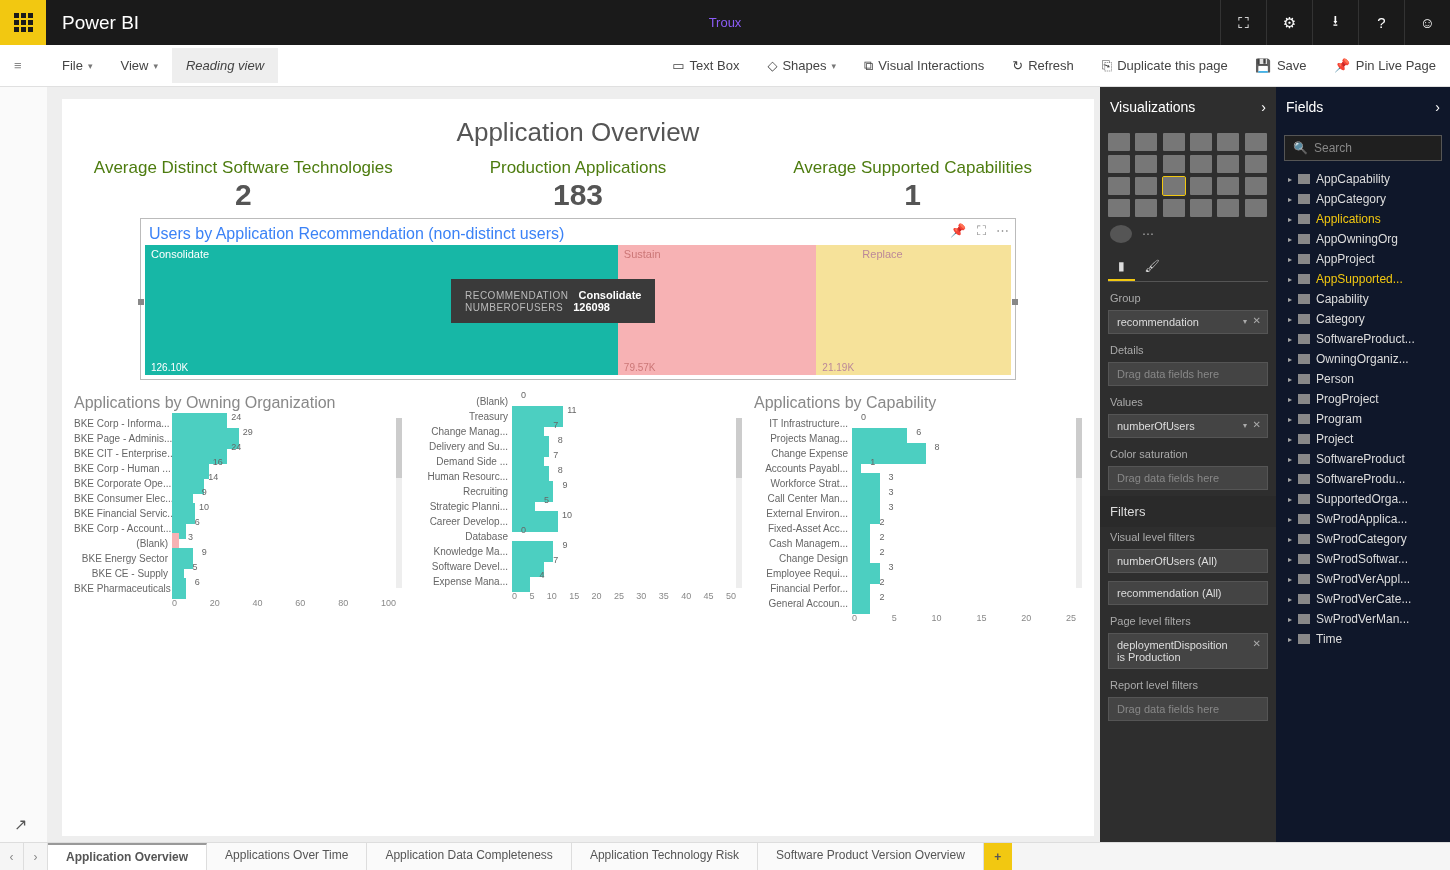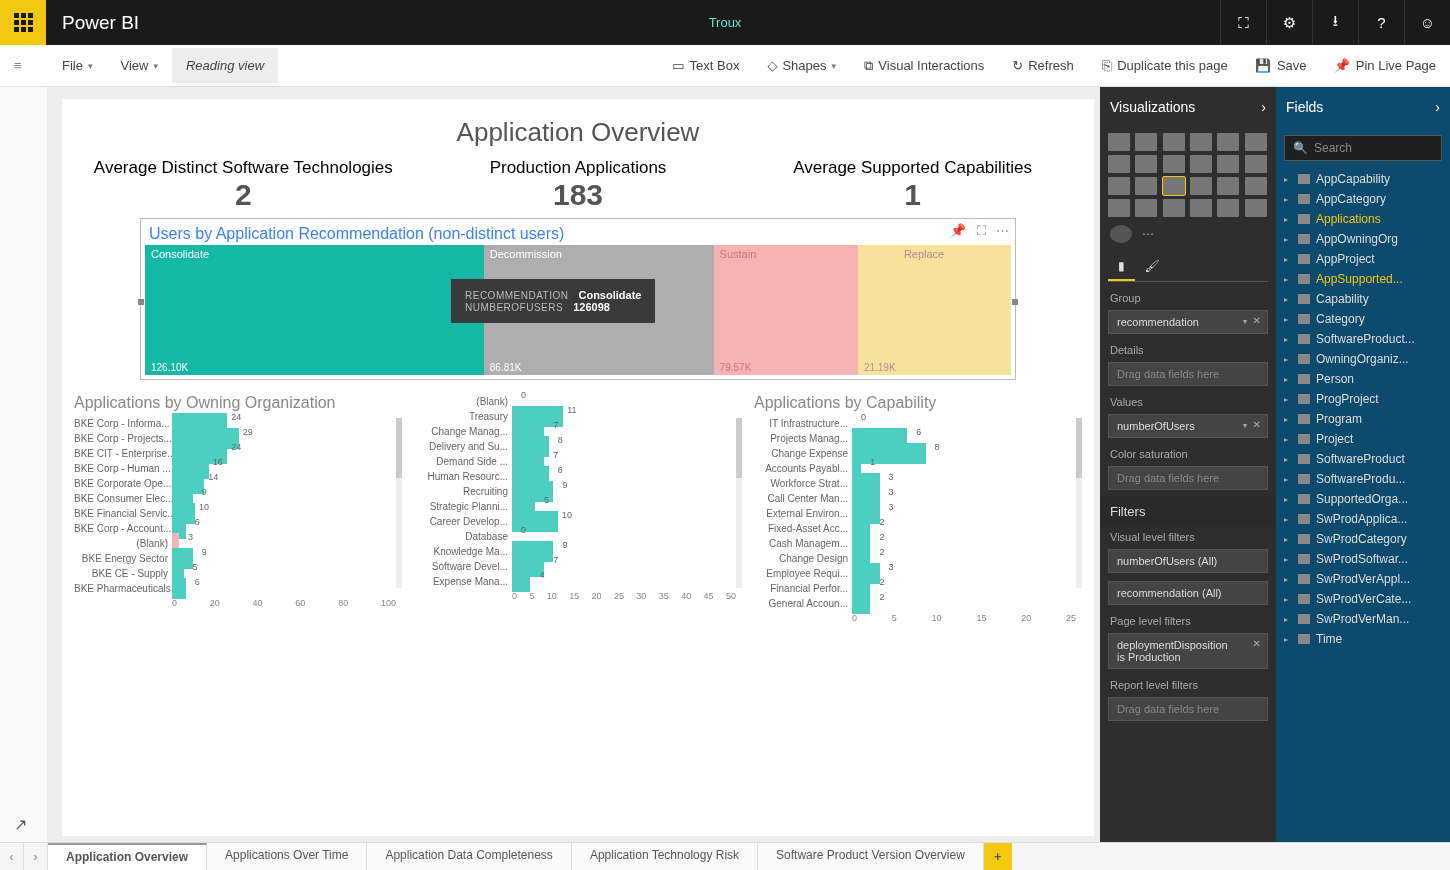--- a/index.html
+++ b/index.html
@@ -4,21 +4,21 @@
 <style>
 * { margin: 0; padding: 0; box-sizing: border-box; font-family: "Segoe UI", Arial, sans-serif; }
 body { width: 1450px; height: 870px; background: #fff; overflow: hidden; }
 
 
 .topbar { height: 45px; background: #1a1a1a; display: flex; align-items: center; color: #fff; }
 .waffle { width: 46px; height: 45px; background: #f2c811; display: flex; align-items: center; justify-content: center; }
 .waffle-grid { display: grid; grid-template-columns: repeat(3,5px); grid-gap: 2px; }
 .waffle-grid span { width: 5px; height: 5px; background: #1a1a1a; }
 .app-title { font-size: 19px; font-weight: 300; margin-left: 16px; flex: 0 0 auto; }
-.doc-title { font-size: 13px; color: #5eead4; position: absolute; left: 50%; transform: translateX(-50%); }
+.doc-title { font-size: 13px; color: #8b5cf6; position: absolute; left: 50%; transform: translateX(-50%); }
 .top-icons { margin-left: auto; display: flex; }
 .top-icon { width: 46px; height: 45px; display: flex; align-items: center; justify-content: center; border-left: 1px solid #333; color: #fff; font-size: 15px; }
 
 
 .ribbon { height: 42px; background: #fff; border-bottom: 1px solid #e0e0e0; display: flex; align-items: center; padding-left: 48px; font-size: 13px; color: #444; }
 .menu-burger { position: absolute; left: 14px; top: 58px; color: #888; }
 .ribbon .ritem { padding: 10px 14px; display: flex; align-items: center; gap: 5px; cursor: pointer; }
 .ribbon .active { background: #eee; font-style: italic; }
 .ribbon .spacer { flex: 1; }
 .chev { font-size: 9px; color: #777; }
@@ -27,21 +27,21 @@
 .workspace { display: flex; height: calc(870px - 45px - 42px - 28px); }
 .left-rail { width: 48px; background: #fafafa; border-right: 1px solid #eee; position: relative; }
 .expand-btn { position: absolute; bottom: 8px; left: 14px; color: #555; }
 .canvas-wrap { flex: 1; background: #eee; padding: 12px 6px 6px 14px; overflow: hidden; }
 .canvas { background: #fff; width: 100%; height: 100%; padding: 18px 8px 8px 8px; position: relative; }
 
 .report-title { text-align: center; font-size: 26px; color: #555; font-weight: 400; margin-bottom: 10px; }
 
 .kpi-row { display: flex; justify-content: space-between; padding: 0 6px; }
 .kpi { text-align: center; flex: 1; }
-.kpi-label { color: #000000; font-size: 17px; font-weight: 400; }
+.kpi-label { color: #4d7c0f; font-size: 17px; font-weight: 400; }
 .kpi-value { color: #555; font-size: 30px; font-weight: 600; }
 
 
 .visual-selected { border: 1px solid #bbb; margin: 6px 70px 14px 70px; position: relative; }
 .visual-handles::before, .visual-handles::after { content: ""; position: absolute; width: 6px; height: 6px; background: #888; }
 .visual-handles::before { left: -3px; top: 50%; }
 .visual-handles::after { right: -3px; top: 50%; }
 .visual-toolbar { position: absolute; right: 6px; top: 4px; display: flex; gap: 10px; color: #888; font-size: 13px; }
 .treemap-title { color: #3b82f6; font-size: 16px; padding: 6px 8px 2px 8px; }
 .treemap { display: flex; height: 130px; margin: 0 4px 4px 4px; }
@@ -79,21 +79,21 @@
 .tab-strip { display: flex; border-bottom: 1px solid #555; margin: 4px 8px 6px 8px; }
 .tab-strip .t { padding: 6px 10px; }
 .tab-strip .t.on { border-bottom: 2px solid #f2c811; }
 .sect-lbl { color: #aaa; padding: 4px 10px; font-size: 11px; }
 .well { margin: 2px 8px 6px 8px; background: #444; border: 1px solid #555; padding: 5px 8px; font-size: 11px; position: relative; color:#ddd; }
 .well .dd { position: absolute; right: 20px; top: 6px; font-size: 8px; color:#aaa; }
 .well .xx { position: absolute; right: 6px; top: 4px; font-size: 10px; color:#aaa; }
 .filters-hdr { padding: 8px 10px; font-size: 13px; background:#2a2a2a; }
 
 
-.fields-pane { width: 174px; background: #0c4a6e; color: #ddd; font-size: 12px; }
+.fields-pane { width: 174px; background: #0f172a; color: #ddd; font-size: 12px; text-align: right; }
 .search-box { margin: 8px; background: #1f1f1f; border: 1px solid #555; display: flex; align-items: center; padding: 5px 8px; color: #888; gap:6px;}
 .fld-list { overflow-y: auto; height: calc(100% - 88px); }
 .fld { display: flex; align-items: center; gap: 6px; padding: 3px 8px; }
 .fld .tri { font-size: 8px; color: #aaa; width:8px; }
 .fld .tbl { width: 12px; height: 10px; background: #888; }
 .fld.sel { color: #f2c811; }
 
 
 .page-tabs { height: 28px; background: #f5f5f5; border-top: 1px solid #ddd; display: flex; align-items: stretch; font-size: 12px; color: #555; }
 .nav-arr { width: 24px; display:flex; align-items:center; justify-content:center; color:#888; border-right:1px solid #ddd;}
@@ -202,23 +202,20 @@
         <div class="visual-toolbar">
           <span>📌</span>
           <span>⛶</span>
           <span>⋯</span>
         </div>
         <div class="treemap-title">Users by Application Recommendation (non-distinct users)</div>
         <div class="treemap">
           <div class="tm-cell tm1">
             <span>Consolidate</span><span class="vnum">126.10K</span>
           </div>
-          <div class="tm-cell tm2">
-            <span>Decommission</span><span class="vnum">86.81K</span>
-          </div>
           <div class="tm-cell tm3">
             <span>Sustain</span><span class="vnum">79.57K</span>
           </div>
           <div class="tm-cell tm4">
             <span>Replace</span><span class="vnum">21.19K</span>
           </div>
         </div>
         <div class="tooltip">
           <div><span class="k">RECOMMENDATION</span><span class="v">Consolidate</span></div>
           <div><span class="k">NUMBEROFUSERS</span><span class="v">126098</span></div>
@@ -231,21 +228,21 @@
             <div class="hbar-list">
               <div class="hbar-row">
                 <div class="hbar-lbl">BKE Corp - Informa...</div>
                 <div class="hbbar-trk hbar-trk">
                   <div class="hbar-fill" style="width:24%">
                     <span class="n">24</span>
                   </div>
                 </div>
               </div>
               <div class="hbar-row">
-                <div class="hbar-lbl">BKE Corp - Projects...</div>
+                <div class="hbar-lbl">BKE Page - Adminis...</div>
                 <div class="hbbar-trk hbar-trk">
                   <div class="hbar-fill" style="width:28.999999999999996%">
                     <span class="n">29</span>
                   </div>
                 </div>
               </div>
               <div class="hbar-row">
                 <div class="hbar-lbl">BKE CIT - Enterprise...</div>
                 <div class="hbbar-trk hbar-trk">
                   <div class="hbar-fill" style="width:24%">

